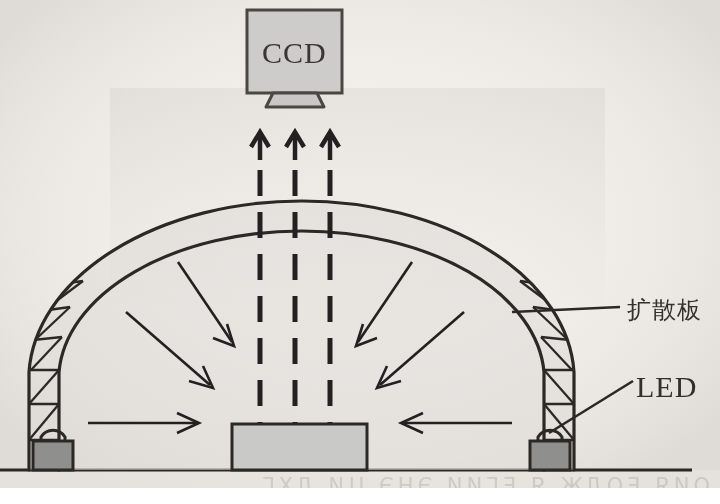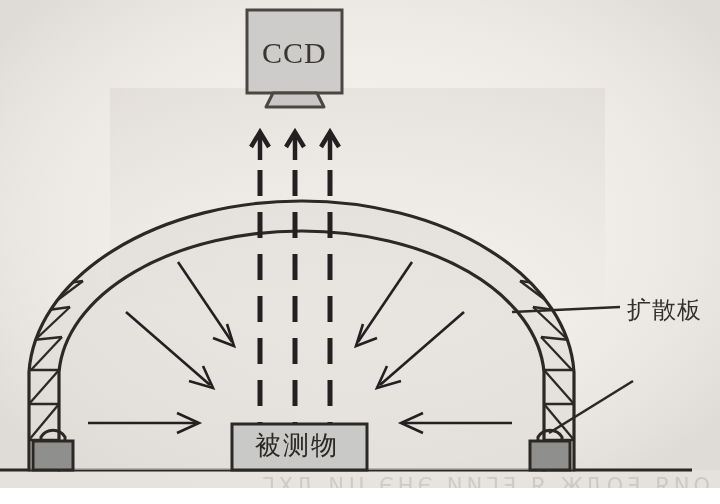--- a/index.html
+++ b/index.html
@@ -242,18 +242,18 @@
     <rect x="232" y="424" width="135" height="46" fill="#c9c9c7" stroke="#2b2825" stroke-width="3"></rect>
 
     <line x1="512" y1="312" x2="620" y2="307" stroke="#2b2825" stroke-width="2.6"></line>
     <line x1="549" y1="433" x2="633" y2="381" stroke="#2b2825" stroke-width="2.6"></line>
   </svg>
 
   <div class="lbl" id="label-ccd">CCD</div>
 
   <div class="lbl" id="label-diffuser">扩散板</div>
 
-
-  <div class="lbl" id="label-object">被测物</div>
+  <div class="lbl" id="label-led">LED</div>
+
 
   <div id="bleed-text">ОИЯ ЕОЛЖ Я ЕГИИ ЭНЭ ЦИ ДХГ</div>
 
 </div>
 
 </body></html>

